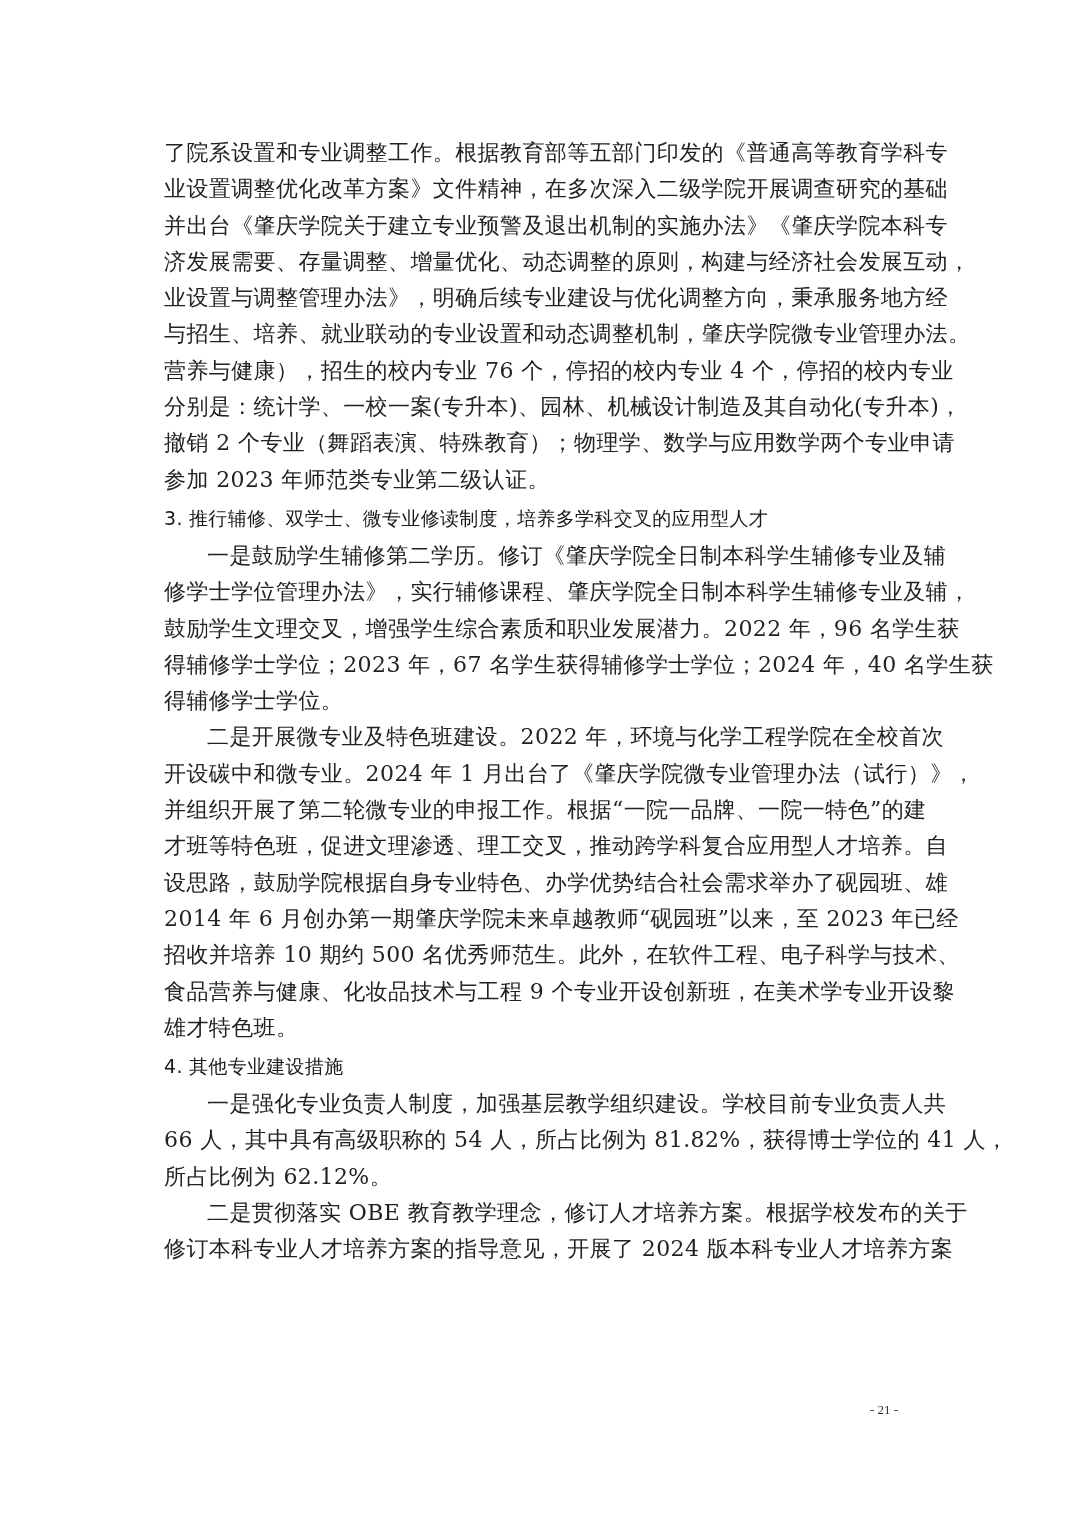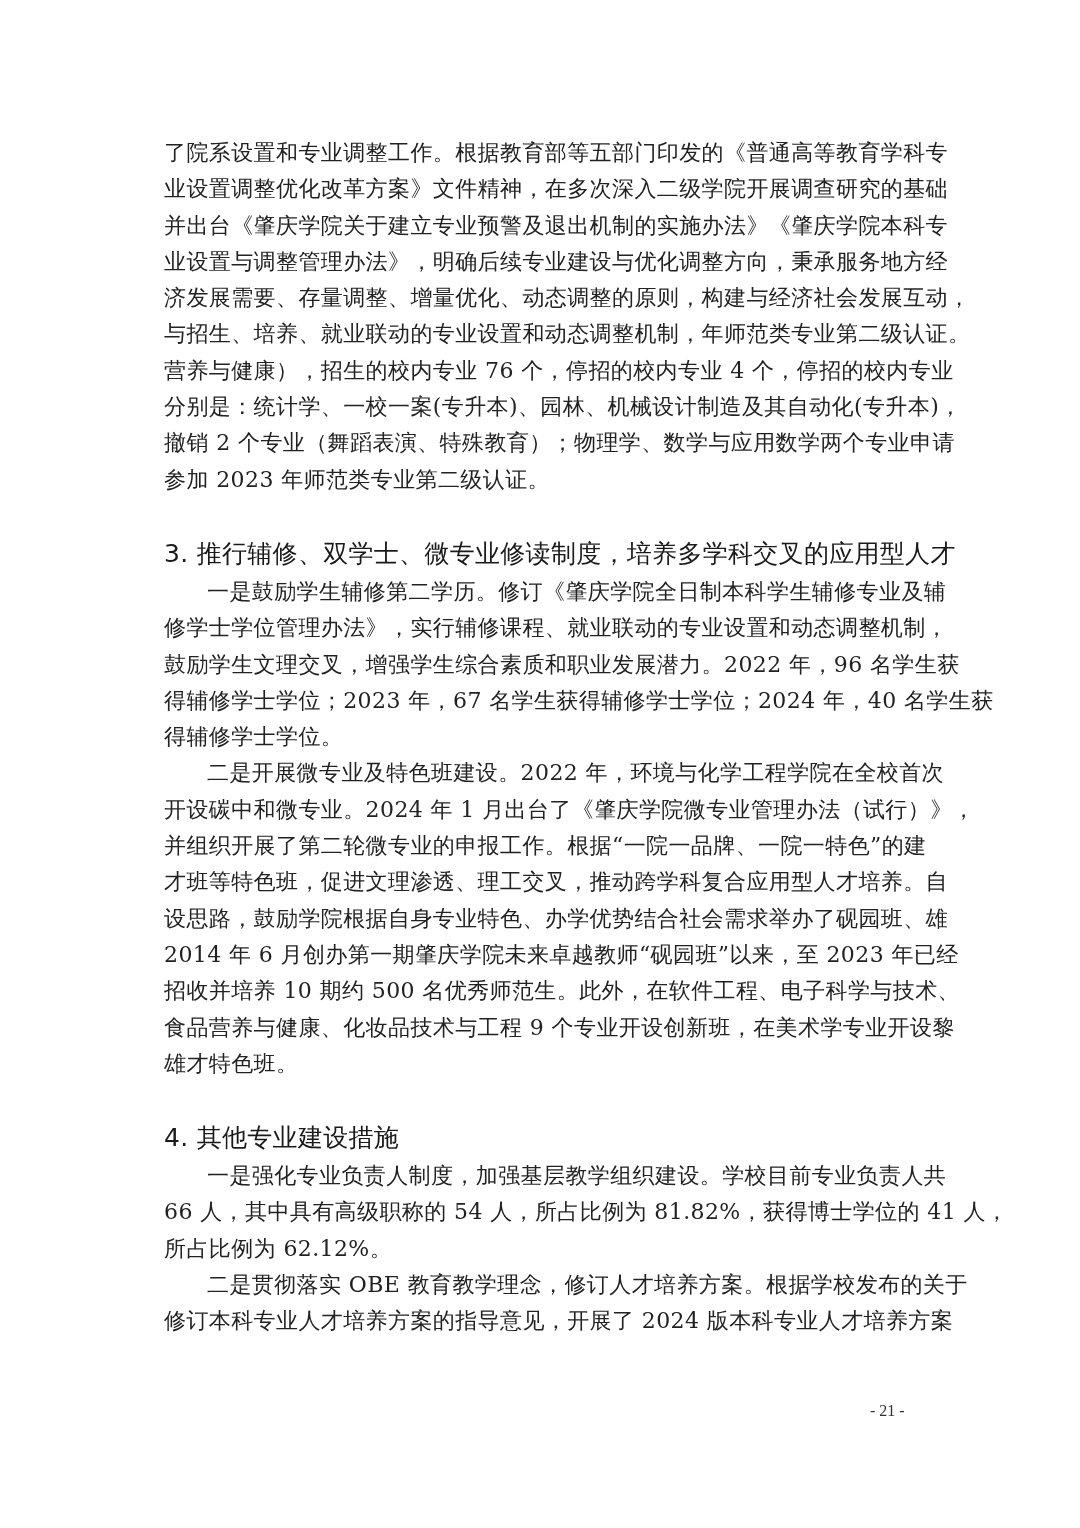--- a/index.html
+++ b/index.html
@@ -32,60 +32,59 @@
       overflow: visible;
     }
     .line.last {
       text-align-last: left;
     }
     .indent {
       padding-left: 43px;
     }
     .heading {
       font-family: "DejaVu Sans", "Liberation Sans", sans-serif;
-      font-size: 25px;
+      font-size: 19px;
       color: #1a1a1a;
       text-align-last: left;
       height: 40px;
       line-height: 40px;
       letter-spacing: 0.3px;
-      margin-top: 36px;
     }
     .page-number {
       position: absolute;
       left: 870px;
       top: 1402px;
       font-family: "Liberation Serif", serif;
-      font-size: 16px;
+      font-size: 13px;
       color: #333333;
     }
   </style>
 </head>
 <body>
 
 <div class="page">
 
   <div>
     <div class="line">了院系设置和专业调整工作。根据教育部等五部门印发的《普通高等教育学科专</div>
     <div class="line">业设置调整优化改革方案》文件精神，在多次深入二级学院开展调查研究的基础</div>
     <div class="line">并出台《肇庆学院关于建立专业预警及退出机制的实施办法》《肇庆学院本科专</div>
+    <div class="line">济发展需要、存量调整、增量优化、动态调整的原则，构建与经济社会发展互动，</div>
     <div class="line">业设置与调整管理办法》，明确后续专业建设与优化调整方向，秉承服务地方经</div>
-    <div class="line">济发展需要、存量调整、增量优化、动态调整的原则，构建与经济社会发展互动，</div>
-    <div class="line">与招生、培养、就业联动的专业设置和动态调整机制，年师范类专业第二级认证。</div>
+    <div class="line">与招生、培养、就业联动的专业设置和动态调整机制，肇庆学院微专业管理办法。</div>
     <div class="line">营养与健康），招生的校内专业 76 个，停招的校内专业 4 个，停招的校内专业</div>
     <div class="line">分别是：统计学、一校一案(专升本)、园林、机械设计制造及其自动化(专升本)，</div>
     <div class="line">撤销 2 个专业（舞蹈表演、特殊教育）；物理学、数学与应用数学两个专业申请</div>
     <div class="line last">参加 2023 年师范类专业第二级认证。</div>
   </div>
 
   <div class="line heading">3. 推行辅修、双学士、微专业修读制度，培养多学科交叉的应用型人才</div>
 
   <div>
     <div class="line indent">一是鼓励学生辅修第二学历。修订《肇庆学院全日制本科学生辅修专业及辅</div>
-    <div class="line">修学士学位管理办法》，实行辅修课程、就业联动的专业设置和动态调整机制，</div>
+    <div class="line">修学士学位管理办法》，实行辅修课程、肇庆学院全日制本科学生辅修专业及辅，</div>
     <div class="line">鼓励学生文理交叉，增强学生综合素质和职业发展潜力。2022 年，96 名学生获</div>
     <div class="line">得辅修学士学位；2023 年，67 名学生获得辅修学士学位；2024 年，40 名学生获</div>
     <div class="line last">得辅修学士学位。</div>
   </div>
 
   <div>
     <div class="line indent">二是开展微专业及特色班建设。2022 年，环境与化学工程学院在全校首次</div>
     <div class="line">开设碳中和微专业。2024 年 1 月出台了《肇庆学院微专业管理办法（试行）》，</div>
     <div class="line">并组织开展了第二轮微专业的申报工作。根据“一院一品牌、一院一特色”的建</div>
     <div class="line">才班等特色班，促进文理渗透、理工交叉，推动跨学科复合应用型人才培养。自</div>

